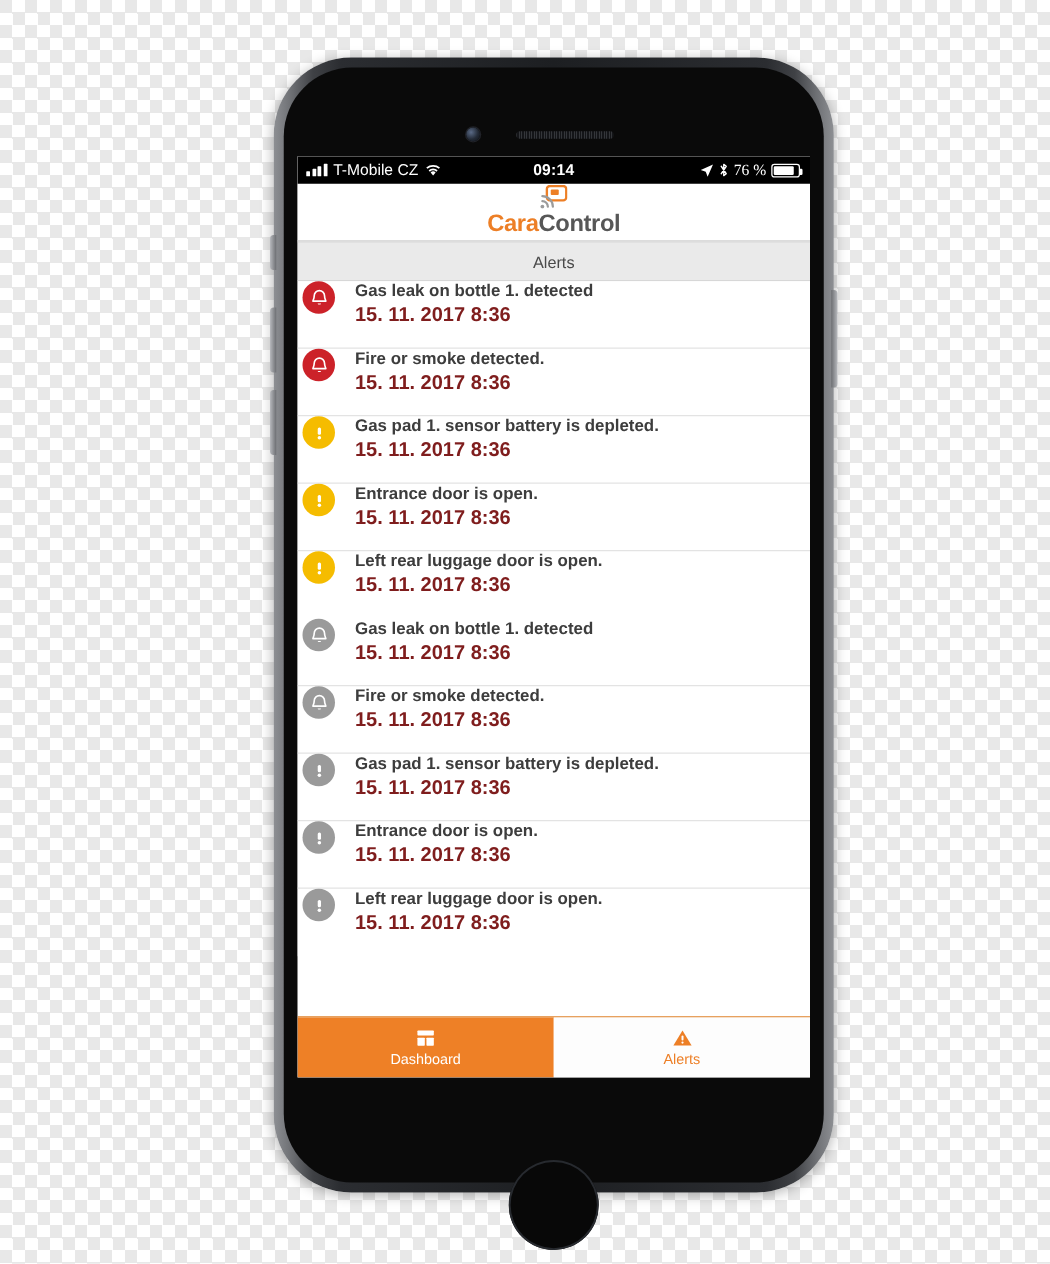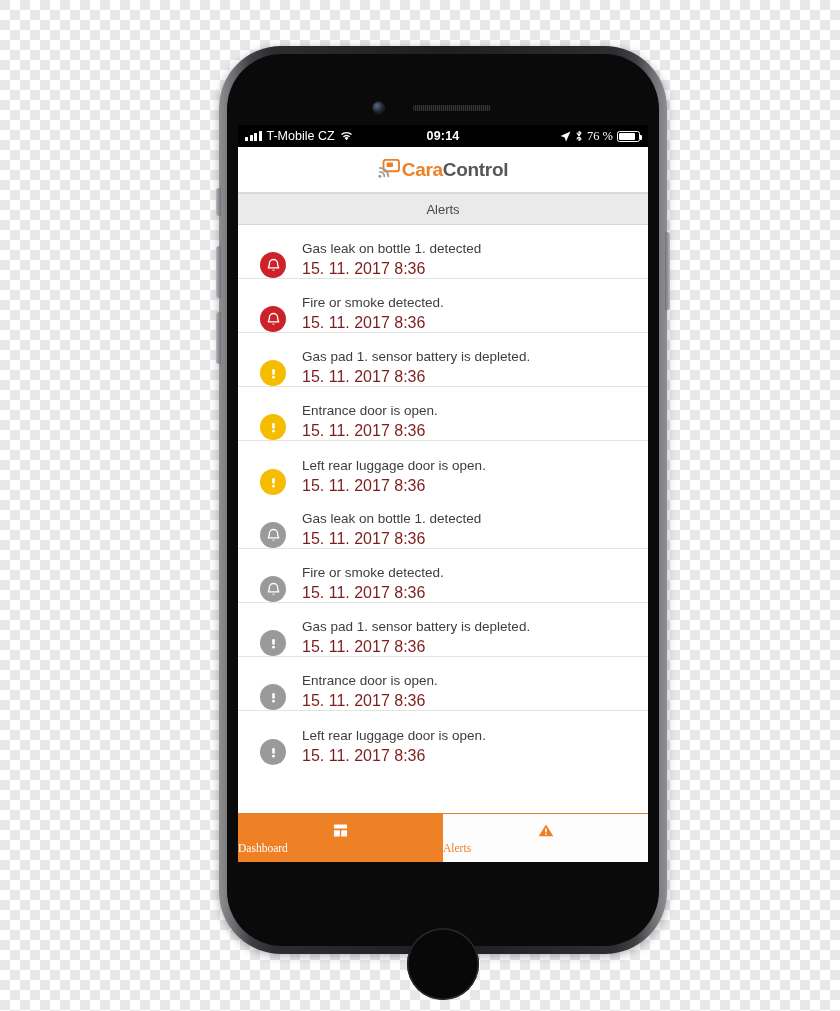--- a/index.html
+++ b/index.html
@@ -69,50 +69,50 @@
   .batt{width:23px;height:11px;border:1px solid #fff;border-radius:2.5px;position:relative;
     box-sizing:border-box;}
   .batt::after{content:"";position:absolute;right:-3px;top:3px;width:2px;height:5px;
     background:#fff;border-radius:0 1px 1px 0;}
   .batt i{position:absolute;left:1px;top:1px;bottom:1px;width:76%;background:#fff;border-radius:1px;}
   .pct{font-size:12.5px;}
 
   
   .navbar{height:45px;background:#fff;border-bottom:1px solid #dcdcdc;
     display:flex;align-items:center;justify-content:center;}
-  .logo{display:flex;gap:2px;}
+  .logo{display:flex;align-items:center;gap:2px;flex-direction:column;}
   .logo-mark{width:22px;height:19px;position:relative;}
   .logo-text{font-size:19px;font-weight:bold;letter-spacing:-.3px;}
   .logo-text .cara{color:#ED7F26;}
   .logo-text .control{color:#575757;}
 
   
   .section{height:30px;background:#eaeaea;border-top:1px solid #d7d7d7;
     border-bottom:1px solid #d7d7d7;display:flex;align-items:center;justify-content:center;
     color:#4a4a4a;font-size:13px;}
 
   
   .list{background:#fff;}
-  .row{display:flex;align-items:flex-end;height:54px;padding:0 0 0 22px;
-    border-bottom:1px solid #e3e3e3;box-sizing:border-box;}
+  .row{display:flex;align-items:flex-start;height:54px;padding:0 0 0 4px;
+    border-bottom:1px solid #e3e3e3;box-sizing:border-box;font-weight:bold;}
   .row:last-child{border-bottom:none;}
   .badge{width:26px;height:26px;border-radius:50%;flex:0 0 26px;
     display:flex;align-items:center;justify-content:center;}
   .badge.red{background:#CC2229;}
   .badge.amber{background:#F5BC00;}
   .badge.gray{background:#9a9a9a;}
   .row-txt{margin-left:16px;display:flex;flex-direction:column;gap:2px;}
   .row-title{font-size:13.5px;color:#3d3d3d;line-height:1.2;}
   .row-time{font-size:16px;color:#7f1d1d;line-height:1.2;}
 
   
   .tabbar{position:absolute;left:0;bottom:0;width:410px;height:48px;display:flex;
     border-top:1px solid #e0822b;}
-  .tab{flex:1;display:flex;flex-direction:column;justify-content:center;
-    gap:3px;background:#EE8026;color:#ffffff;font-family:Liberation Serif, serif;}
+  .tab{flex:1;display:flex;flex-direction:column;align-items:center;justify-content:center;
+    gap:3px;background:#EE8026;color:#ffffff;}
   .tab.active{background:#fdfdfd;color:#ED7F26;}
   .tab-label{font-size:11.5px;}
   .tab-ico{height:17px;display:flex;align-items:center;justify-content:center;}
 
   svg{display:block;}
 </style>
 </head>
 <body>
 
 <div class="stage">

